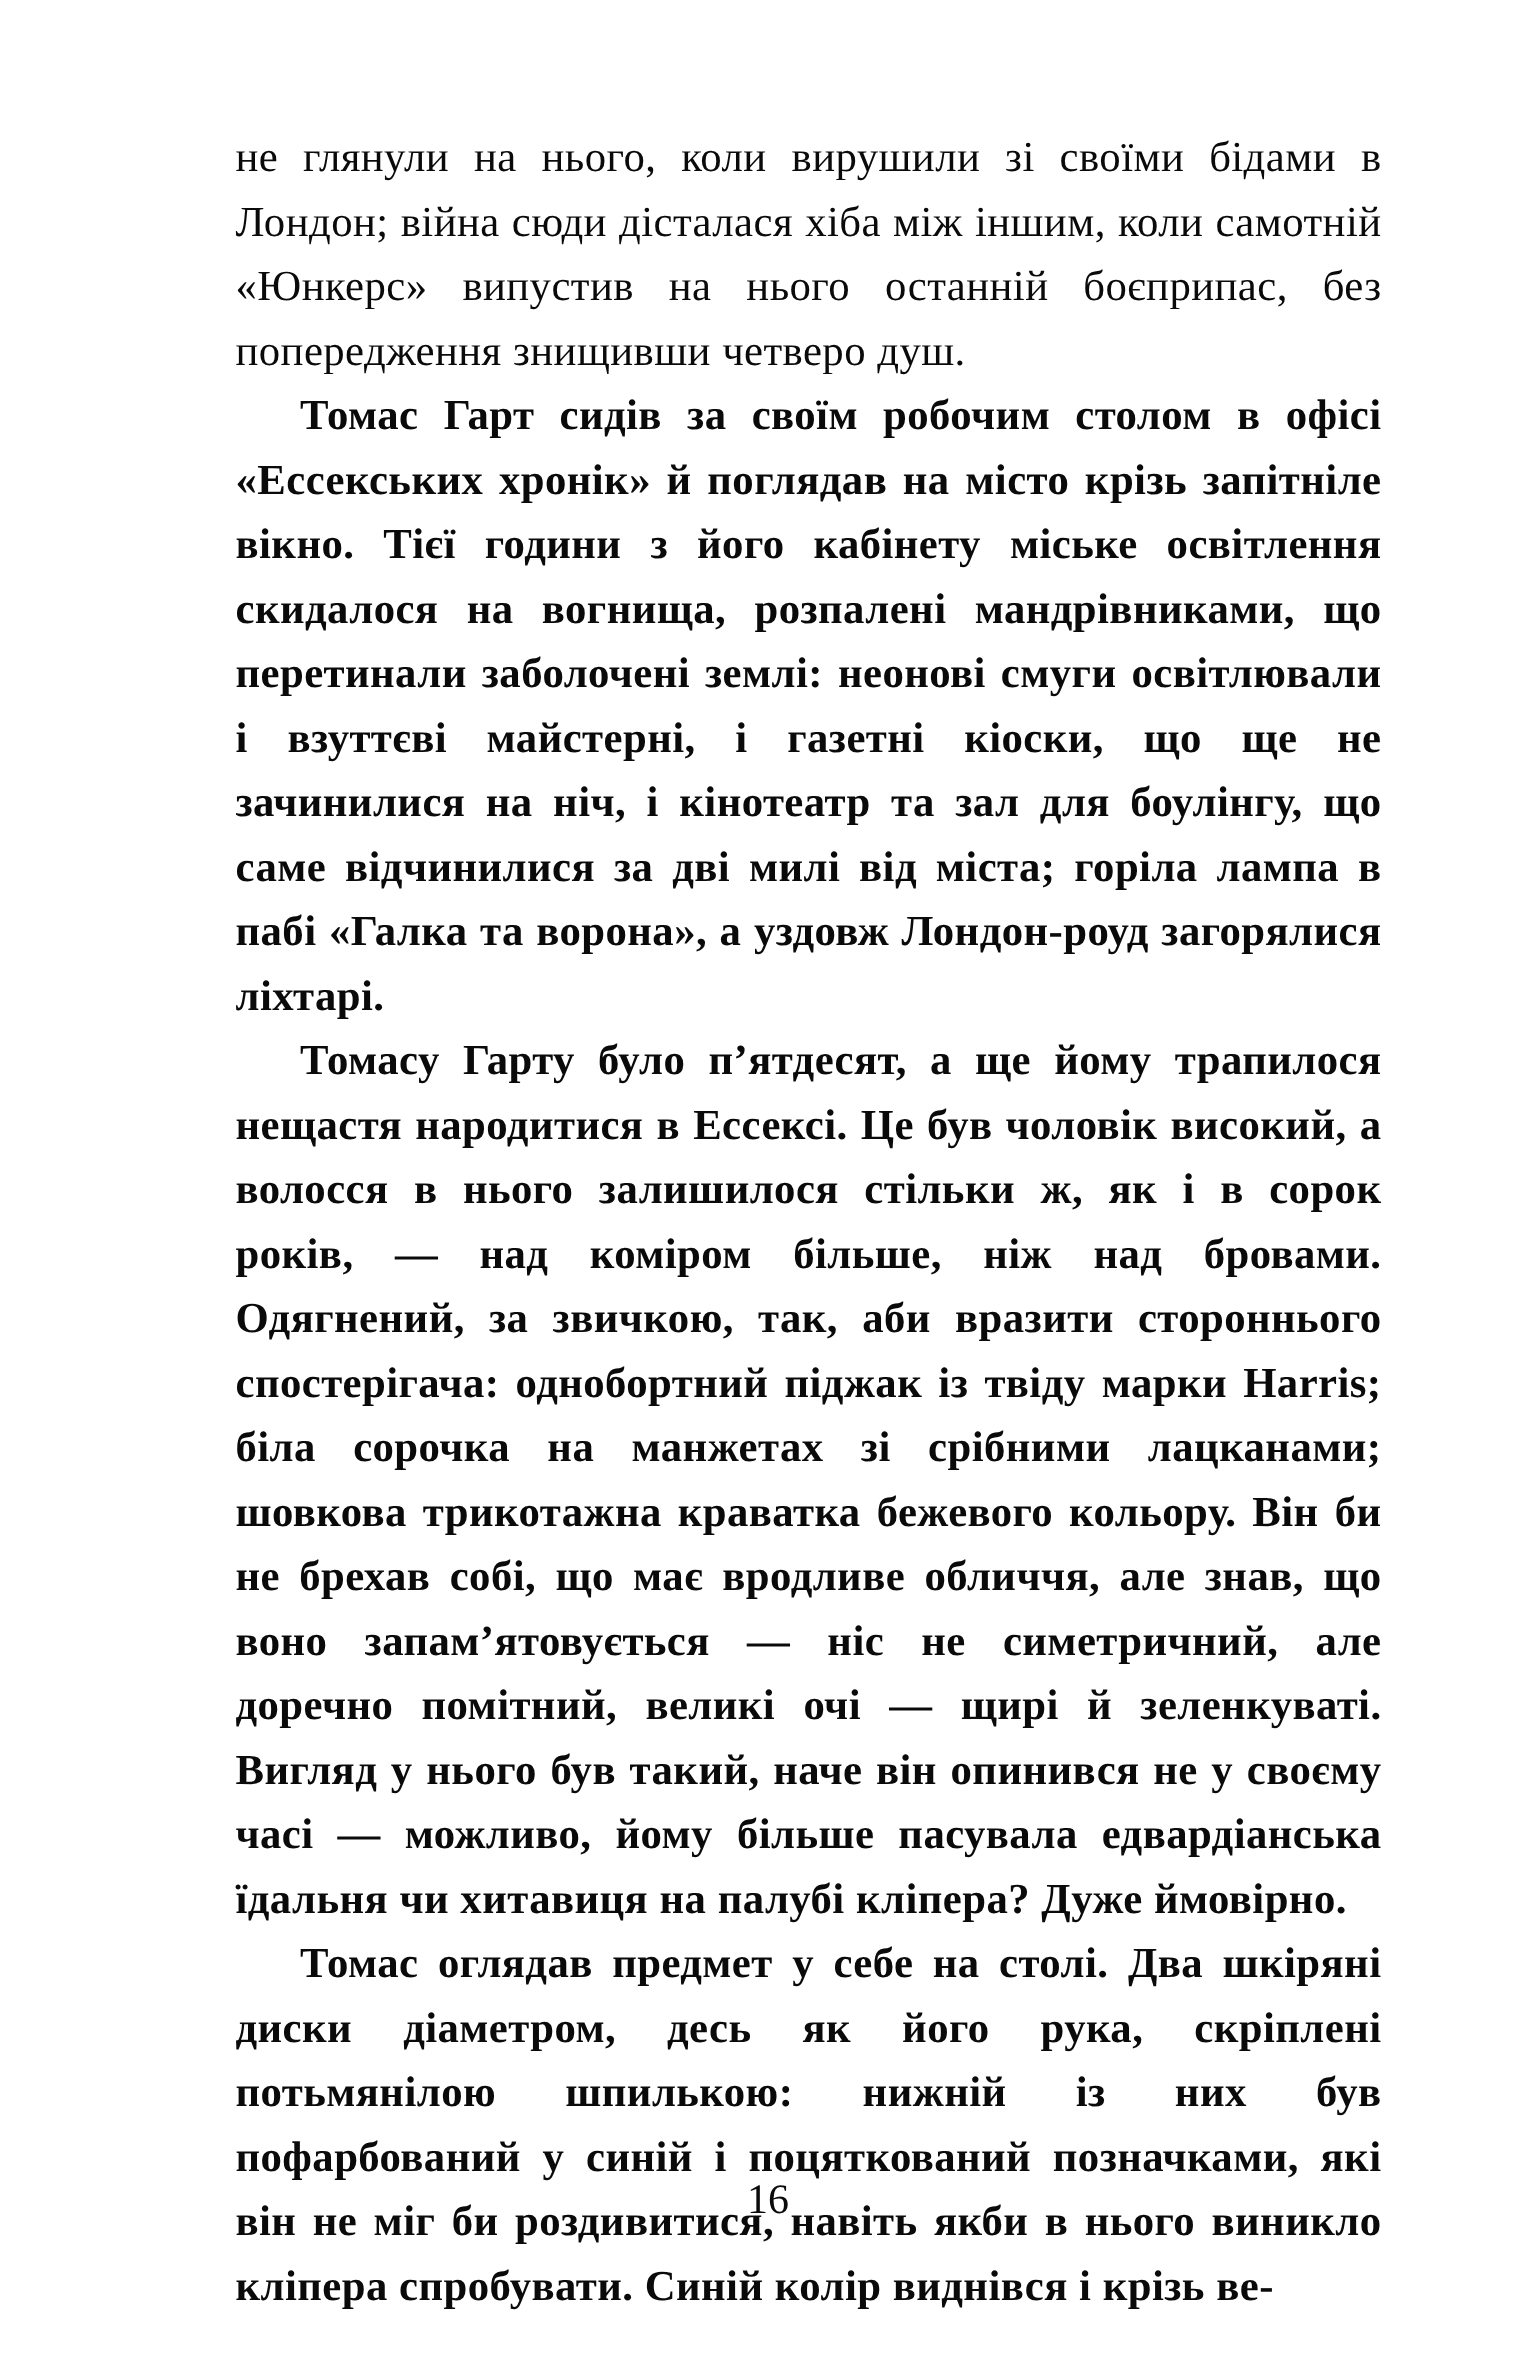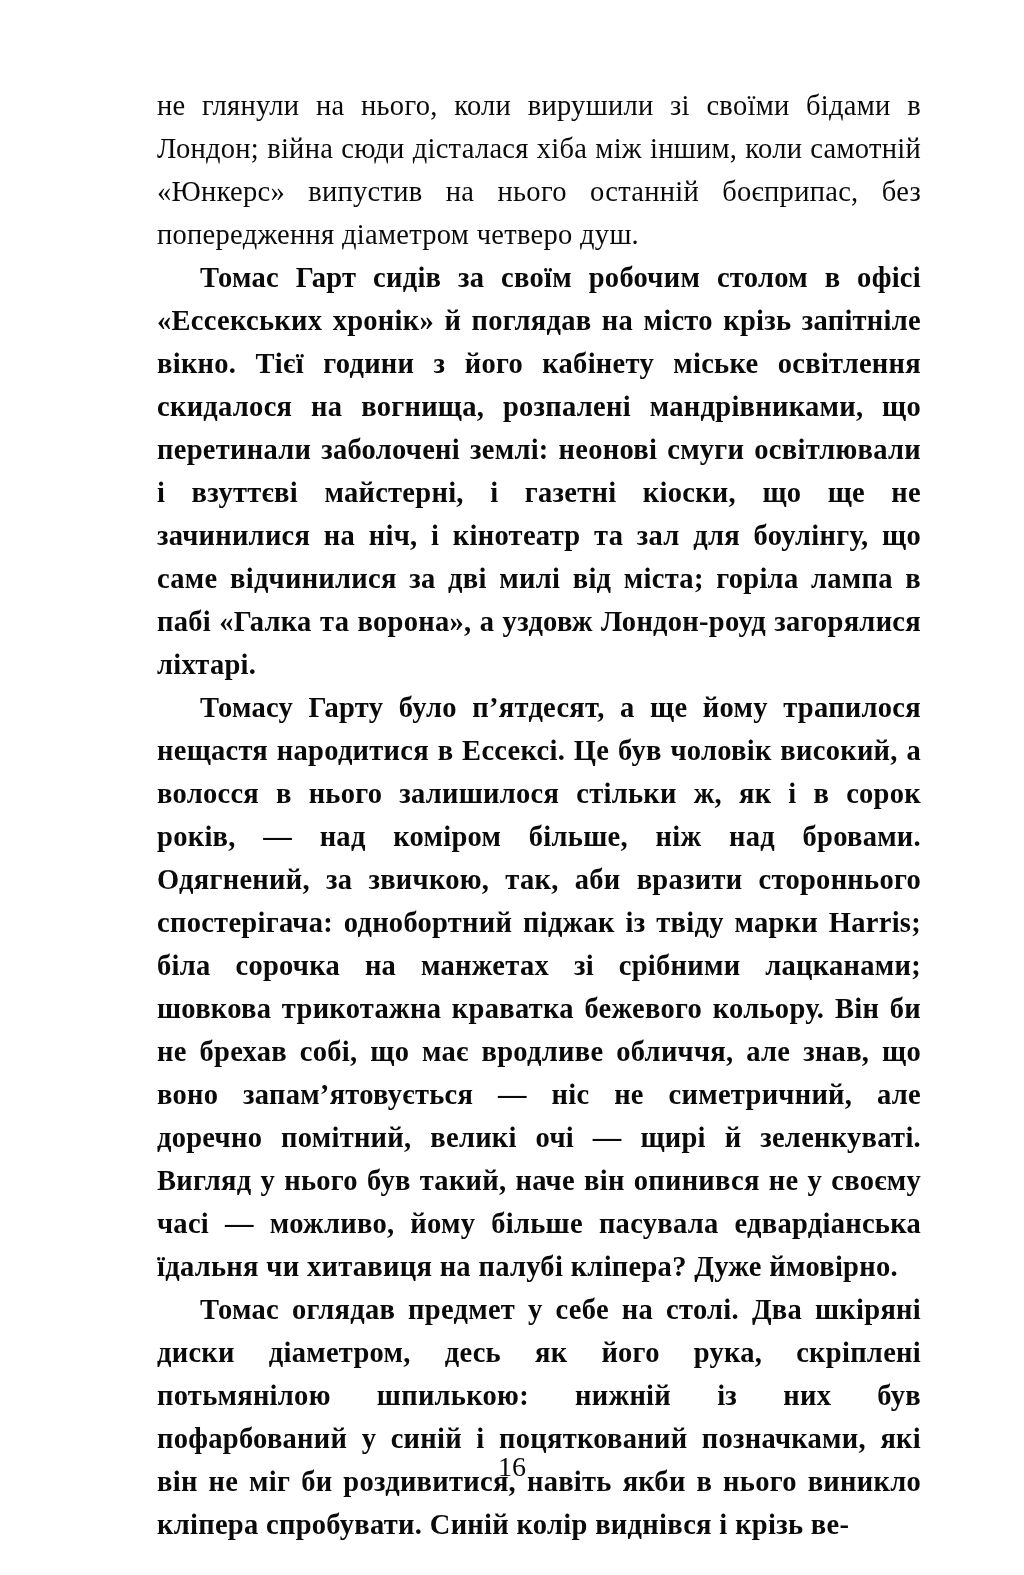--- a/index.html
+++ b/index.html
@@ -63,21 +63,21 @@
     font-family: "Liberation Serif", "DejaVu Serif", serif;
     color: #0a0a0a;
   }
 </style>
 </head>
 <body>
 
 <div class="page">
 
   <div class="text-block">
-    <p class="para cont no-stretch">не глянули на нього, коли вирушили зі своїми бідами в Лондон; війна сюди дісталася хіба між іншим, коли самотній «Юнкерс» випустив на нього останній боєприпас, без попередження діаметром четверо душ.</p>
+    <p class="para cont no-stretch">не глянули на нього, коли вирушили зі своїми бідами в Лондон; війна сюди дісталася хіба між іншим, коли самотній «Юнкерс» випустив на нього останній боєприпас, без попередження знищивши четверо душ.</p>
     <p class="para indent no-stretch">Томас Гарт сидів за своїм робочим столом в офісі «Ессекських хронік» й поглядав на місто крізь запітніле вікно. Тієї години з його кабінету міське освітлення скидалося на вогнища, розпалені мандрівниками, що перетинали заболочені землі: неонові смуги освітлювали і взуттєві майстерні, і газетні кіоски, що ще не зачинилися на ніч, і кінотеатр та зал для боулінгу, що саме відчинилися за дві милі від міста; горіла лампа в пабі «Галка та ворона», а уздовж Лондон-роуд загорялися ліхтарі.</p>
     <p class="para indent no-stretch">Томасу Гарту було п’ятдесят, а ще йому трапилося нещастя народитися в Ессексі. Це був чоловік високий, а волосся в нього залишилося стільки ж, як і в сорок років, — над коміром більше, ніж над бровами. Одягнений, за звичкою, так, аби вразити стороннього спостерігача: однобортний піджак із твіду марки Harris; біла сорочка на манжетах зі срібними лацканами; шовкова трикотажна краватка бежевого кольору. Він би не брехав собі, що має вродливе обличчя, але знав, що воно запам’ятовується — ніс не симетричний, але доречно помітний, великі очі — щирі й зеленкуваті. Вигляд у нього був такий, наче він опинився не у своєму часі — можливо, йому більше пасувала едвардіанська їдальня чи хитавиця на палубі кліпера? Дуже ймовірно.</p>
     <p class="para indent no-stretch">Томас оглядав предмет у себе на столі. Два шкіряні диски діаметром, десь як його рука, скріплені потьмянілою шпилькою: нижній із них був пофарбований у синій і поцяткований позначками, які він не міг би роздивитися, навіть якби в нього виникло кліпера спробувати. Синій колір виднівся і крізь ве-</p>
   </div>
 
   <div class="page-number">16</div>
 
 </div>
 
 </body></html>

